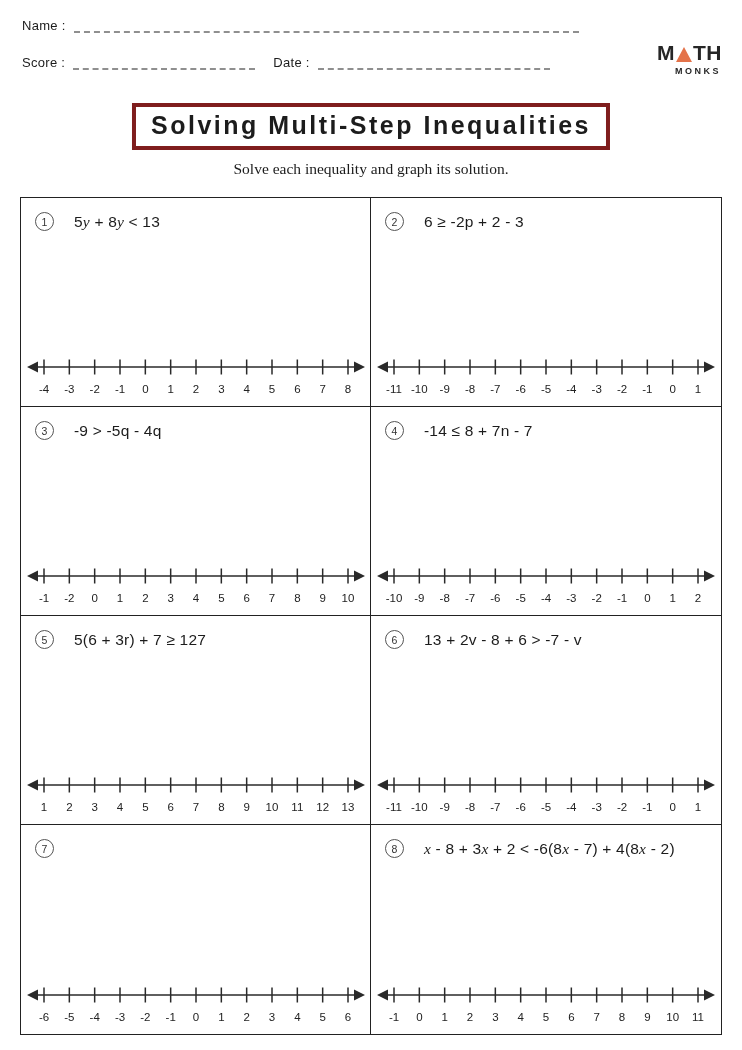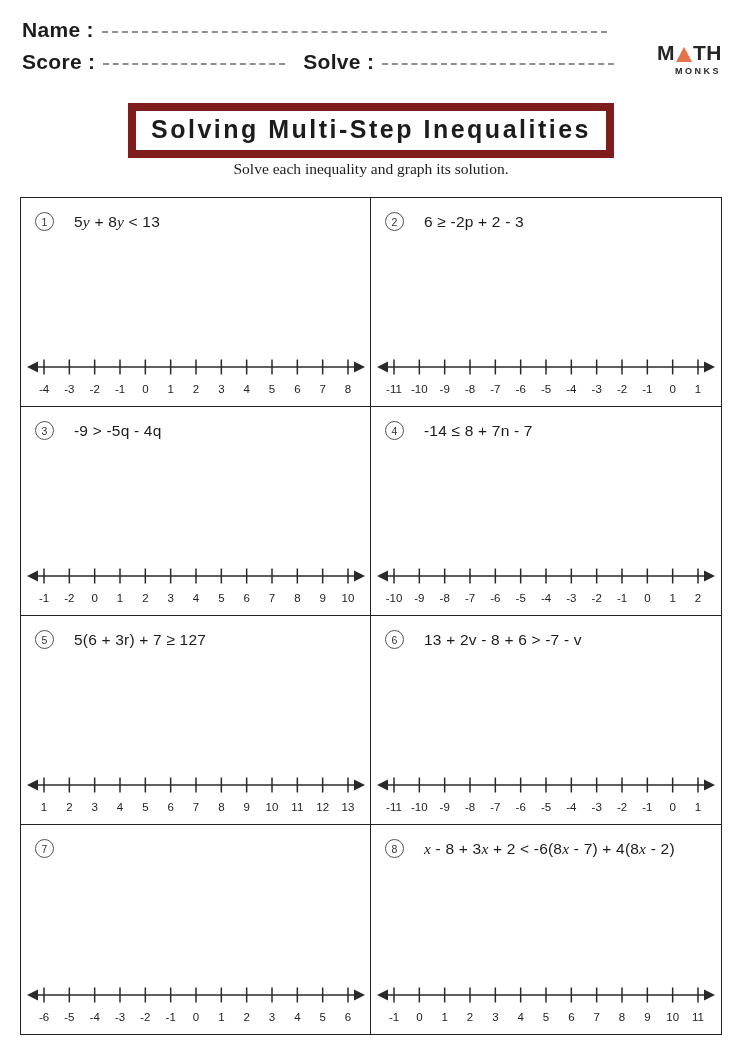--- a/index.html
+++ b/index.html
@@ -6,36 +6,36 @@
   .worksheet{
     position:relative;
     width:742px;height:1050px;
     background:#fff;
     font-family:"Liberation Sans", sans-serif;
     color:#1c1c1c;
     overflow:hidden;
   }
   
   .hdr{position:absolute;top:16px;left:22px;right:20px;}
-  .field-row{display:flex;align-items:flex-start;font-size:21px;font-weight:700;letter-spacing:0.3px;}
+  .field-row{display:flex;align-items:flex-start;font-size:13px;font-weight:400;letter-spacing:0.3px;}
   .row-name{margin-top:2px;}
-  .row-score{margin-top:8px;}
+  .row-score{margin-top:22px;}
   .dash-line{display:inline-block;height:13px;border-bottom:2px dashed #8f8f8f;margin-left:8px;}
   .name-line{width:505px;}
   .score-line{width:182px;}
   .date-line{width:232px;}
   .date-label{margin-left:18px;}
   .logo{position:absolute;top:26px;right:0;text-align:right;color:#262626;}
   .logo-top{display:flex;align-items:flex-end;justify-content:flex-end;font-size:21px;font-weight:700;letter-spacing:0.5px;line-height:1;}
   .logo-tri{width:0;height:0;border-left:8px solid transparent;border-right:8px solid transparent;border-bottom:15px solid #e4734a;margin:0 1px 1px 1px;}
   .logo-bottom{font-size:9px;font-weight:700;letter-spacing:2.5px;margin-top:3px;padding-right:1px;}
   
   .title-box{
     position:absolute;top:103px;left:50%;transform:translateX(-50%);
-    border:8px solid #7f1d1d;padding:4px 15px 6px 15px;
+    border:4px solid #7f1d1d;padding:4px 15px 6px 15px;
     font-size:25px;font-weight:700;letter-spacing:2.5px;white-space:nowrap;
   }
   .instruction{position:absolute;top:160px;left:0;width:100%;text-align:center;font-size:15.5px;font-family:Liberation Serif, serif;}
   
   .grid{
     position:absolute;top:197px;left:20px;width:702px;height:838px;
     border:1.5px solid #222;box-sizing:border-box;
     display:grid;grid-template-columns:1fr 1fr;grid-template-rows:repeat(4,1fr);
   }
   .cell{position:relative;box-sizing:border-box;border-right:1.5px solid #222;border-bottom:1.5px solid #222;padding:14px 10px 0 14px;}
@@ -58,21 +58,21 @@
 <div class="worksheet">
 
   <div class="hdr">
     <div class="field-row row-name">
       <span>Name :</span>
       <span class="dash-line name-line"></span>
     </div>
     <div class="field-row row-score">
       <span>Score :</span>
       <span class="dash-line score-line"></span>
-      <span class="date-label">Solve :</span>
+      <span class="date-label">Date :</span>
       <span class="dash-line date-line"></span>
     </div>
     <div class="logo">
       <div class="logo-top">
         <span>M</span>
         <span class="logo-tri" id="logo-tri" style="border-bottom-color: rgb(228, 115, 74);"></span>
         <span>TH</span>
       </div>
       <div class="logo-bottom">MONKS</div>
     </div>

